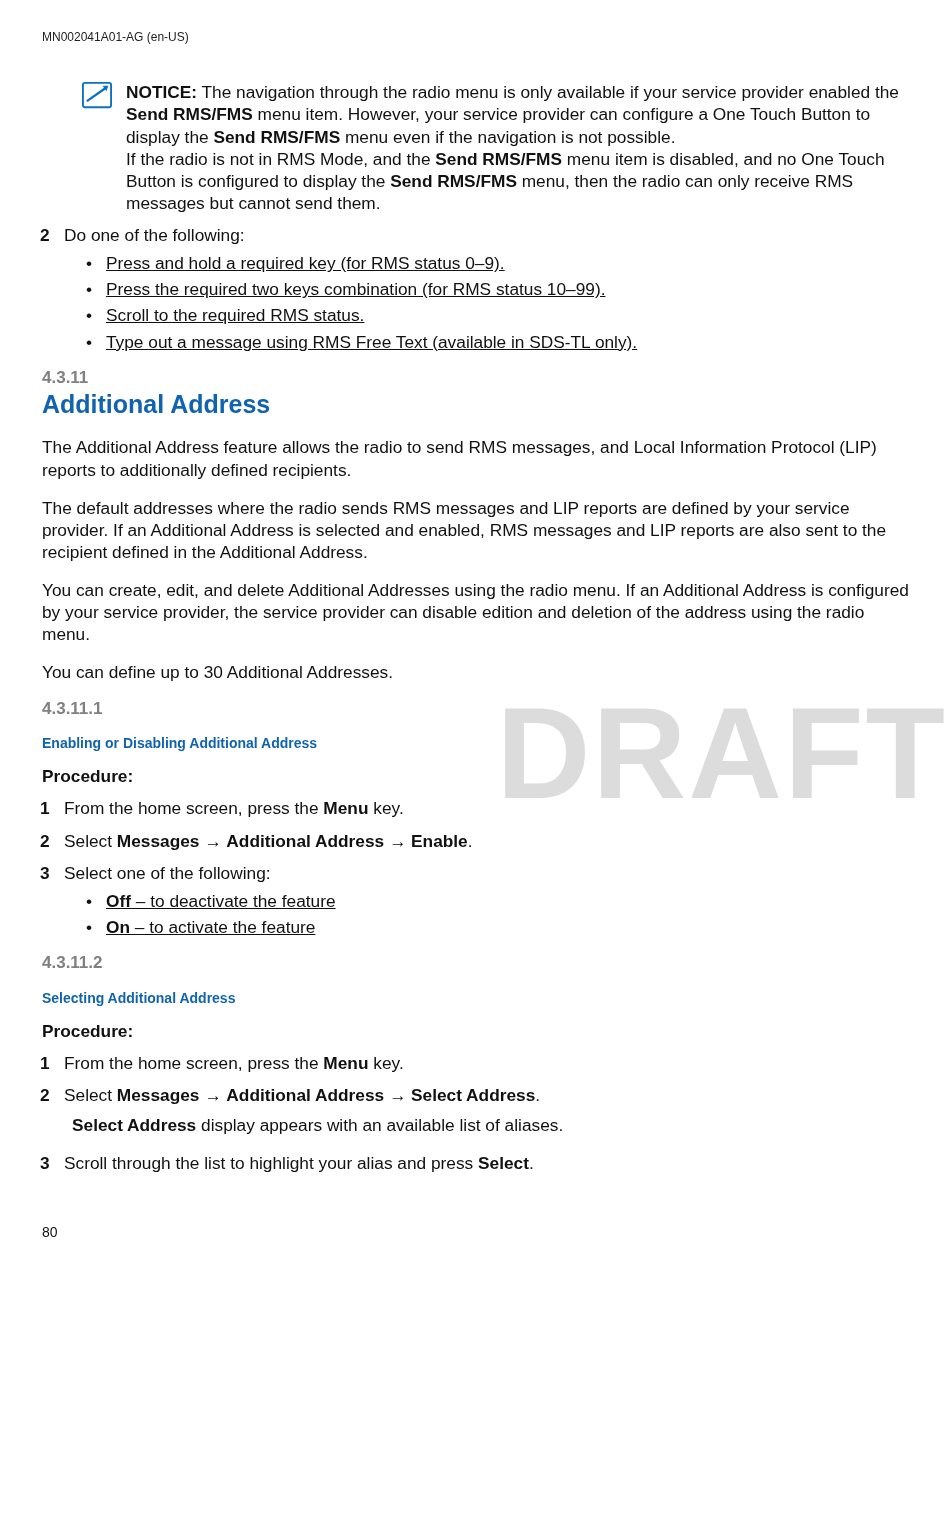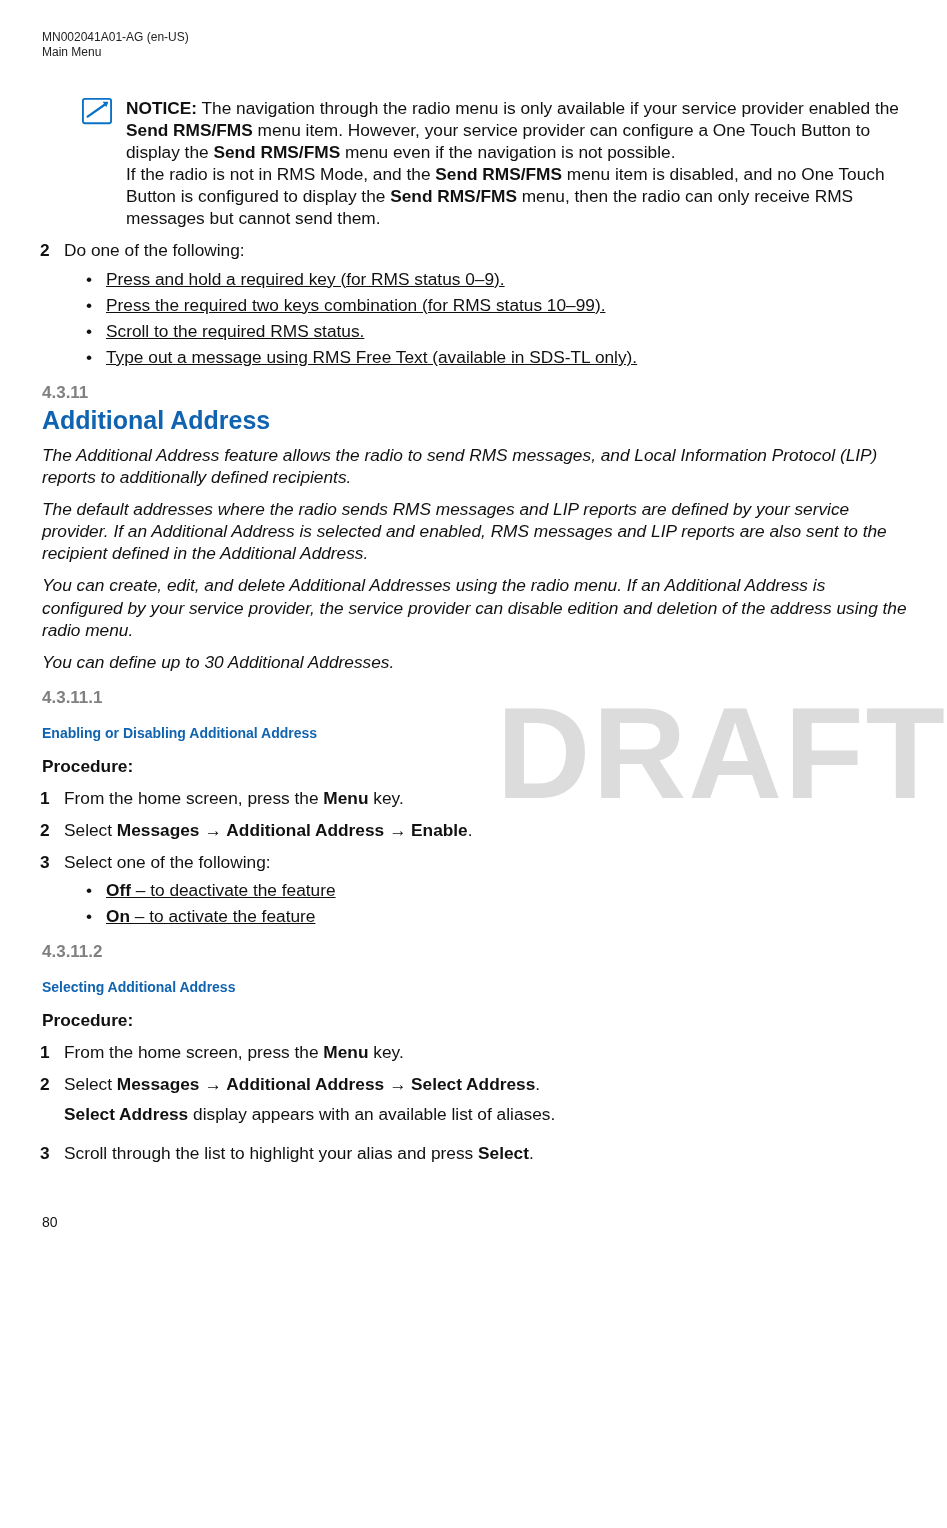--- a/index.html
+++ b/index.html
@@ -71,22 +71,21 @@
   }
   .sec-title {
     color: #1063b0;
     font-weight: bold;
     margin-top: 0px;
     margin-bottom: 8px;
   }
   .sec-title.h2 { font-size: 25px; }
   .sec-title.h3 { font-size: 14px; margin-top: 16px; }
   p.body {
-    margin: 8px 0 10px 0;
-    font-style: italic;
+    margin: 16px 0 10px 0;
   }
   .proc-label {
     font-weight: bold;
     margin-top: 12px;
   }
   .watermark {
     position: absolute;
     top: 670px;
     left: 0;
     width: 100%;
@@ -98,32 +97,31 @@
     user-select: none;
     z-index: -1;
     letter-spacing: 2px;
   }
   .page-num {
     font-size: 14px;
     margin-top: 50px;
   }
   .substep {
     margin-top: 4px;
-    margin-left: 0px;
+    margin-left: 8px;
   }
   b { font-weight: bold; }
 </style>
 </head>
 <body>
 
 <div class="watermark">DRAFT</div>
 
 <div class="page-header">
   <div>MN002041A01-AG (en-US)</div>
-  <div>Main Menu</div>
 </div>
 
 <div class="notice-block">
   <div class="notice-icon">
     <svg viewBox="0 0 32 28" width="30" height="28">
       <rect x="1" y="1" width="30" height="26" rx="2" fill="none" stroke="#0a72c6" stroke-width="2"></rect>
       <path d="M6 20 L26 6" stroke="#0a72c6" stroke-width="2.5" stroke-linecap="round"></path>
       <path d="M22 4 L28 4 L26 10 Z" fill="#0a72c6"></path>
     </svg>
   </div>

